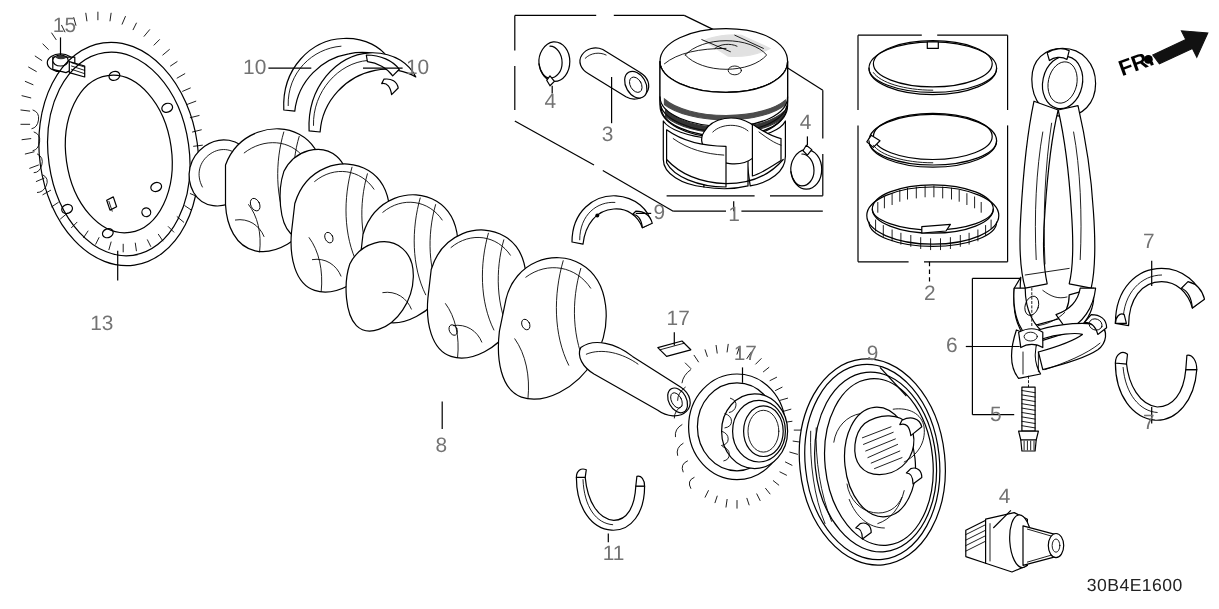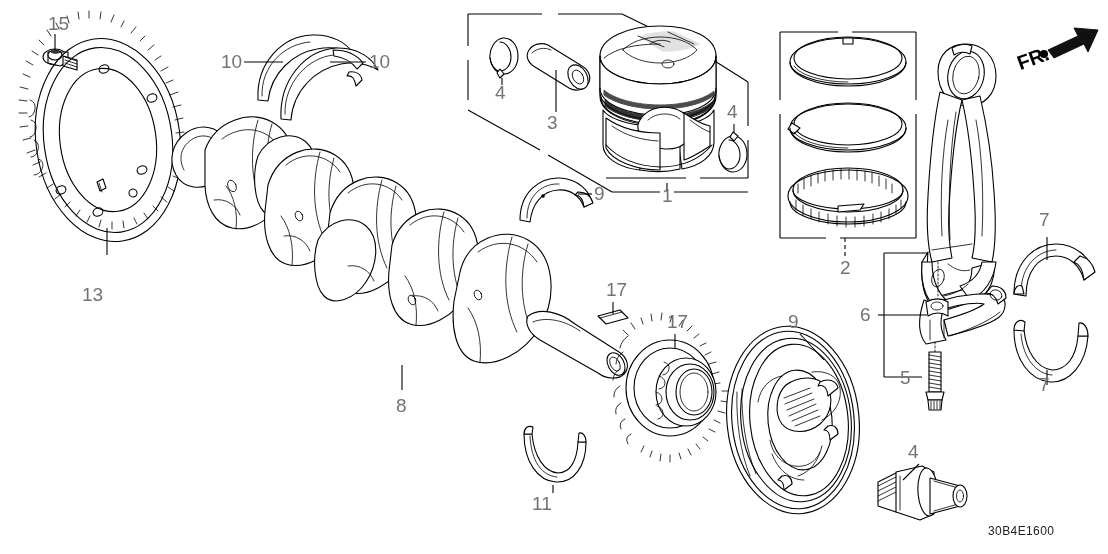--- a/index.html
+++ b/index.html
@@ -2,21 +2,21 @@
 <html><head>
 <meta charset="utf-8">
 <title>Parts Diagram</title>
 <style>
   html,body{margin:0;padding:0;background:#ffffff;}
   body{font-family:"Liberation Sans", sans-serif;}
   #stage{position:relative;width:1108px;height:554px;background:#fff;overflow:hidden;}
   svg.layer{position:absolute;left:0;top:0;width:1108px;height:554px;}
   .lbl{position:absolute;font-family:"Liberation Sans", sans-serif;font-size:19px;color:#737373;
        line-height:1;white-space:nowrap;user-select:none;}
-  .code{position:absolute;font-family:"Liberation Sans", sans-serif;font-size:12px;color:#222;letter-spacing:.4px;}
+  .code{position:absolute;font-family:"Liberation Sans", sans-serif;font-size:16px;color:#222;letter-spacing:.4px;}
   .frtxt{position:absolute;font-family:"Liberation Sans", sans-serif;font-weight:bold;font-size:20px;
          color:#000;transform:rotate(-20deg);transform-origin:left bottom;}
 </style>
 </head>
 <body>
 
 <div id="stage">
 
   <svg class="layer" viewBox="0 0 1108 554">
     <defs>
@@ -462,21 +462,21 @@
   <div class="lbl" style="left:495px;top:83px;">4</div>
   <div class="lbl" style="left:727px;top:102px;">4</div>
   <div class="lbl" style="left:900px;top:368px;">5</div>
   <div class="lbl" style="left:860px;top:305px;">6</div>
   <div class="lbl" style="left:1039px;top:210px;">7</div>
   <div class="lbl" style="left:1039px;top:375px;">7</div>
   <div class="lbl" style="left:396px;top:396px;">8</div>
   <div class="lbl" style="left:594px;top:184px;">9</div>
   <div class="lbl" style="left:221px;top:52px;">10</div>
   <div class="lbl" style="left:369px;top:52px;">10</div>
-  <div class="lbl" style="left:532px;top:494px;">11</div>
+  <div class="lbl" style="left:548px;top:494px;">11</div>
   <div class="lbl" style="left:667px;top:312px;">17</div>
   <div class="lbl" style="left:82px;top:257px;margin-top:28px;">13</div>
   <div class="lbl" style="left:788px;top:312px;">9</div>
   <div class="lbl" style="left:48px;top:14px;">15</div>
   <div class="lbl" style="left:908px;top:442px;">4</div>
   <div class="lbl" style="left:606px;top:280px;">17</div>
 
   <div class="frtxt" style="left:1022px;top:52px;">FR.</div>
 
   <div class="code" style="left:988px;top:524px;">30B4E1600</div>

